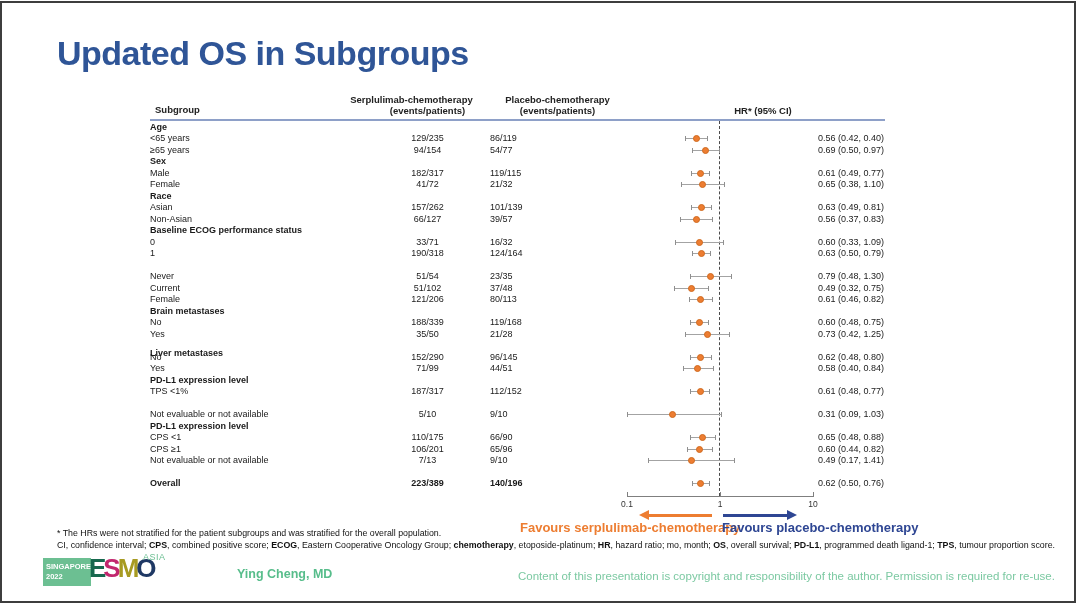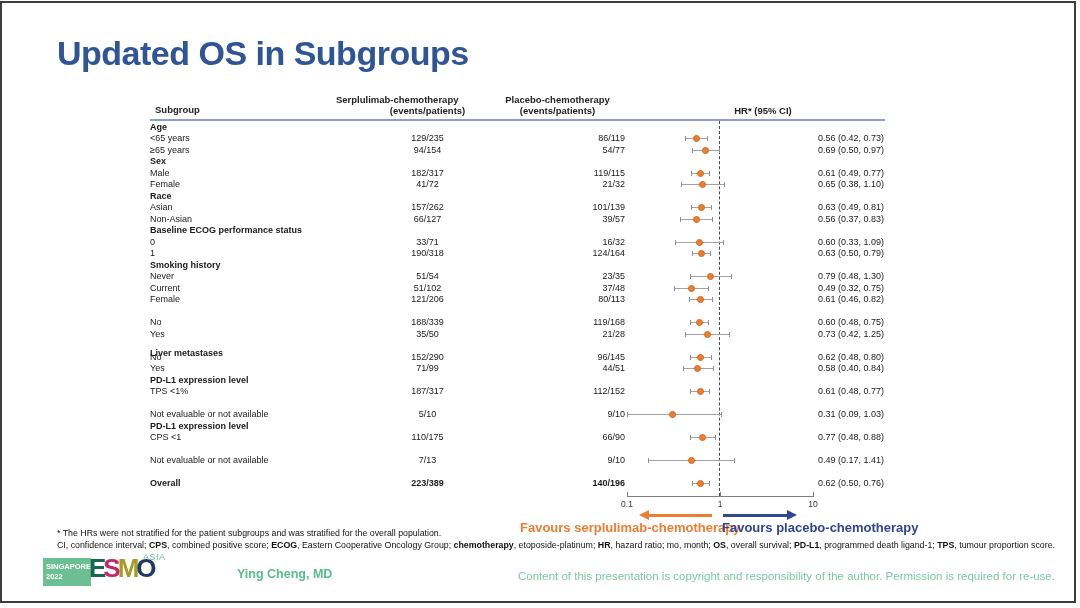--- a/index.html
+++ b/index.html
@@ -1,32 +1,32 @@
 <!DOCTYPE html>
 <html><head>
 <meta charset="utf-8">
 <style>
   html,body{margin:0;padding:0;}
   body{width:1080px;height:608px;background:#ffffff;font-family:"Liberation Sans",sans-serif;position:relative;overflow:hidden;}
   .frame{position:absolute;left:0px;top:1px;width:1072px;height:598px;border:2px solid #3d3d3d;background:#fff;}
   .title{position:absolute;left:57px;top:34px;font-size:34px;font-weight:bold;color:var(--title-blue);letter-spacing:-0.5px;}
   .thead{position:absolute;font-size:9.5px;font-weight:bold;color:#222;white-space:nowrap;}
   .th-sub{left:155px;top:104px;}
-  .th-c1a{left:336px;top:94px;width:175px;text-align:left;}
+  .th-c1a{left:324px;top:94px;width:175px;text-align:center;}
   .th-c1b{left:340px;top:105px;width:175px;text-align:center;}
   .th-c2a{left:480px;top:94px;width:155px;text-align:center;}
   .th-c2b{left:480px;top:105px;width:155px;text-align:center;}
   .th-hr{left:690px;top:105px;width:146px;text-align:center;}
   .underline{position:absolute;left:150px;top:119px;width:735px;height:2px;background:var(--underline);}
   #rows{position:absolute;left:150px;top:121.5px;width:740px;height:368px;}
   .frow{position:absolute;left:0;width:740px;height:11.5px;font-size:9px;color:#1a1a1a;line-height:11.5px;}
   .frow.bold{font-weight:bold;}
   .lab{position:absolute;left:0;white-space:nowrap;}
   .serp{position:absolute;left:200px;width:155px;text-align:center;}
-  .plac{position:absolute;left:340px;width:135px;text-align:right;}
+  .plac{position:absolute;left:340px;width:135px;text-align:left;}
   .hrv{position:absolute;left:668px;white-space:nowrap;font-weight:normal;}
   .ci{position:absolute;height:1px;background:#a3a3a3;top:5.3px;}
   .cap{position:absolute;width:1px;height:5px;background:#8f8f8f;top:3.3px;}
   .mk{position:absolute;width:7px;height:7px;border-radius:50%;background:var(--orange);border:1px solid #cf6a1f;top:2px;box-sizing:border-box;}
   .refline{position:absolute;left:719px;top:121px;height:375px;width:0;border-left:1px dashed #4a4a4a;}
   .axis{position:absolute;left:627px;top:496px;width:187px;height:1px;background:#7f7f7f;}
   .tick{position:absolute;top:492px;width:1px;height:5px;background:#7f7f7f;}
   .ticklab{position:absolute;top:499px;font-size:8.5px;color:#333;transform:translateX(-50%);}
   .arrow-line{position:absolute;height:3px;top:514px;}
   .tri{position:absolute;width:0;height:0;top:510px;}
@@ -58,21 +58,21 @@
 <div class="refline"></div>
 
 <div id="rows">
     <div class="frow bold" style="top: 0px;">
       <span class="lab">Age</span>
     </div>
     <div class="frow" style="top: 11.5px;">
       <span class="lab">&lt;65 years</span>
       <span class="serp">129/235</span>
       <span class="plac">86/119</span>
-      <span class="hrv">0.56 (0.42, 0.73)</span>
+      <span class="hrv">0.56 (0.42, 0.40)</span>
       <span class="ci" style="left: 534.962px; width: 22.3268px;"></span>
       <span class="cap" style="left: 534.962px;"></span>
       <span class="cap" style="left: 557.289px;"></span>
       <span class="mk" style="left: 543.081px;"></span>
     </div>
     <div class="frow" style="top: 23px;">
       <span class="lab">≥65 years</span>
       <span class="serp">94/154</span>
       <span class="plac">54/77</span>
       <span class="hrv">0.69 (0.50, 0.97)</span>
@@ -143,23 +143,20 @@
     <div class="frow" style="top: 126.5px;">
       <span class="lab">1</span>
       <span class="serp">190/318</span>
       <span class="plac">124/164</span>
       <span class="hrv">0.63 (0.50, 0.79)</span>
       <span class="ci" style="left: 542.004px; width: 18.4751px;"></span>
       <span class="cap" style="left: 542.004px;"></span>
       <span class="cap" style="left: 560.479px;"></span>
       <span class="mk" style="left: 547.839px;"></span>
     </div>
-    <div class="frow bold" style="top: 138px;">
-      <span class="lab">Smoking history</span>
-    </div>
     <div class="frow" style="top: 149.5px;">
       <span class="lab">Never</span>
       <span class="serp">51/54</span>
       <span class="plac">23/35</span>
       <span class="hrv">0.79 (0.48, 1.30)</span>
       <span class="ci" style="left: 540.355px; width: 40.2413px;"></span>
       <span class="cap" style="left: 540.355px;"></span>
       <span class="cap" style="left: 580.597px;"></span>
       <span class="mk" style="left: 556.979px;"></span>
     </div>
@@ -176,20 +173,23 @@
     <div class="frow" style="top: 172.5px;">
       <span class="lab">Female</span>
       <span class="serp">121/206</span>
       <span class="plac">80/113</span>
       <span class="hrv">0.61 (0.46, 0.82)</span>
       <span class="ci" style="left: 538.636px; width: 23.3482px;"></span>
       <span class="cap" style="left: 538.636px;"></span>
       <span class="cap" style="left: 561.985px;"></span>
       <span class="mk" style="left: 546.536px;"></span>
     </div>
+    <div class="frow bold" style="top: 184px;">
+      <span class="lab">Brain metastases</span>
+    </div>
     <div class="frow" style="top: 195.5px;">
       <span class="lab">No</span>
       <span class="serp">188/339</span>
       <span class="plac">119/168</span>
       <span class="hrv">0.60 (0.48, 0.75)</span>
       <span class="ci" style="left: 540.355px; width: 18.0253px;"></span>
       <span class="cap" style="left: 540.355px;"></span>
       <span class="cap" style="left: 558.381px;"></span>
       <span class="mk" style="left: 545.868px;"></span>
     </div>
@@ -249,25 +249,35 @@
       <span class="cap" style="left: 571.194px;"></span>
       <span class="mk" style="left: 519.197px;"></span>
     </div>
     <div class="frow bold" style="top: 299px;">
       <span class="lab">PD-L1 expression level</span>
     </div>
     <div class="frow" style="top: 310.5px;">
       <span class="lab">CPS &lt;1</span>
       <span class="serp">110/175</span>
       <span class="plac">66/90</span>
-      <span class="hrv">0.77 (0.48, 0.88)</span>
+      <span class="hrv">0.65 (0.48, 0.88)</span>
       <span class="ci" style="left: 540.355px; width: 24.4815px;"></span>
       <span class="cap" style="left: 540.355px;"></span>
       <span class="cap" style="left: 564.837px;"></span>
       <span class="mk" style="left: 549.101px;"></span>
+    </div>
+    <div class="frow" style="top: 322px;">
+      <span class="lab">CPS ≥1</span>
+      <span class="serp">106/201</span>
+      <span class="plac">65/96</span>
+      <span class="hrv">0.60 (0.44, 0.82)</span>
+      <span class="ci" style="left: 536.841px; width: 25.1436px;"></span>
+      <span class="cap" style="left: 536.841px;"></span>
+      <span class="cap" style="left: 561.985px;"></span>
+      <span class="mk" style="left: 545.868px;"></span>
     </div>
     <div class="frow" style="top: 333.5px;">
       <span class="lab">Not evaluable or not available</span>
       <span class="serp">7/13</span>
       <span class="plac">9/10</span>
       <span class="hrv">0.49 (0.17, 1.41)</span>
       <span class="ci" style="left: 498.432px; width: 85.4456px;"></span>
       <span class="cap" style="left: 498.432px;"></span>
       <span class="cap" style="left: 583.877px;"></span>
       <span class="mk" style="left: 537.688px;"></span>

